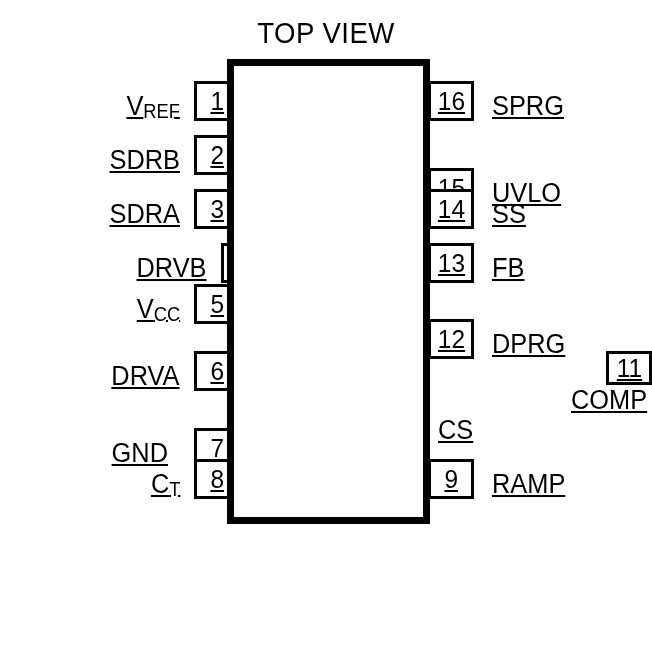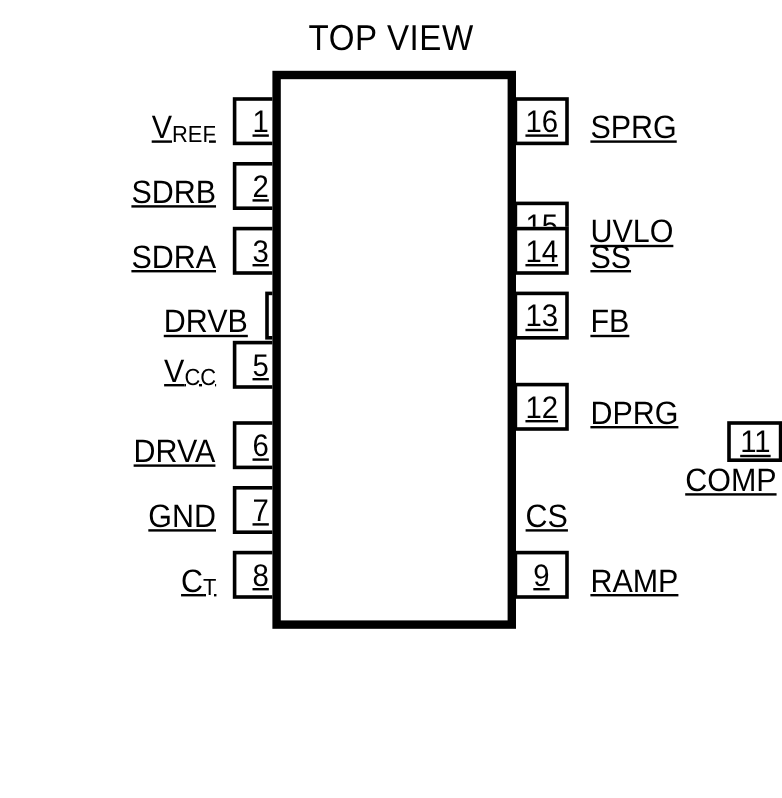--- a/index.html
+++ b/index.html
@@ -191,21 +191,21 @@
         <div class="pin-box">
           <span>5</span>
         </div>
       </div>
       <div class="pin-row left" style="top: 351px;">
         <div class="pin-name"><span>DRVA</span></div>
         <div class="pin-box">
           <span>6</span>
         </div>
       </div>
-      <div class="pin-row left" style="top: 405px;">
+      <div class="pin-row left" style="top: 428px; gap: 12px;">
         <div class="pin-name"><span>GND</span></div>
         <div class="pin-box">
           <span>7</span>
         </div>
       </div>
       <div class="pin-row left" style="top: 459px;">
         <div class="pin-name"><span>C</span><sub>T</sub></div>
         <div class="pin-box">
           <span>8</span>
         </div>

